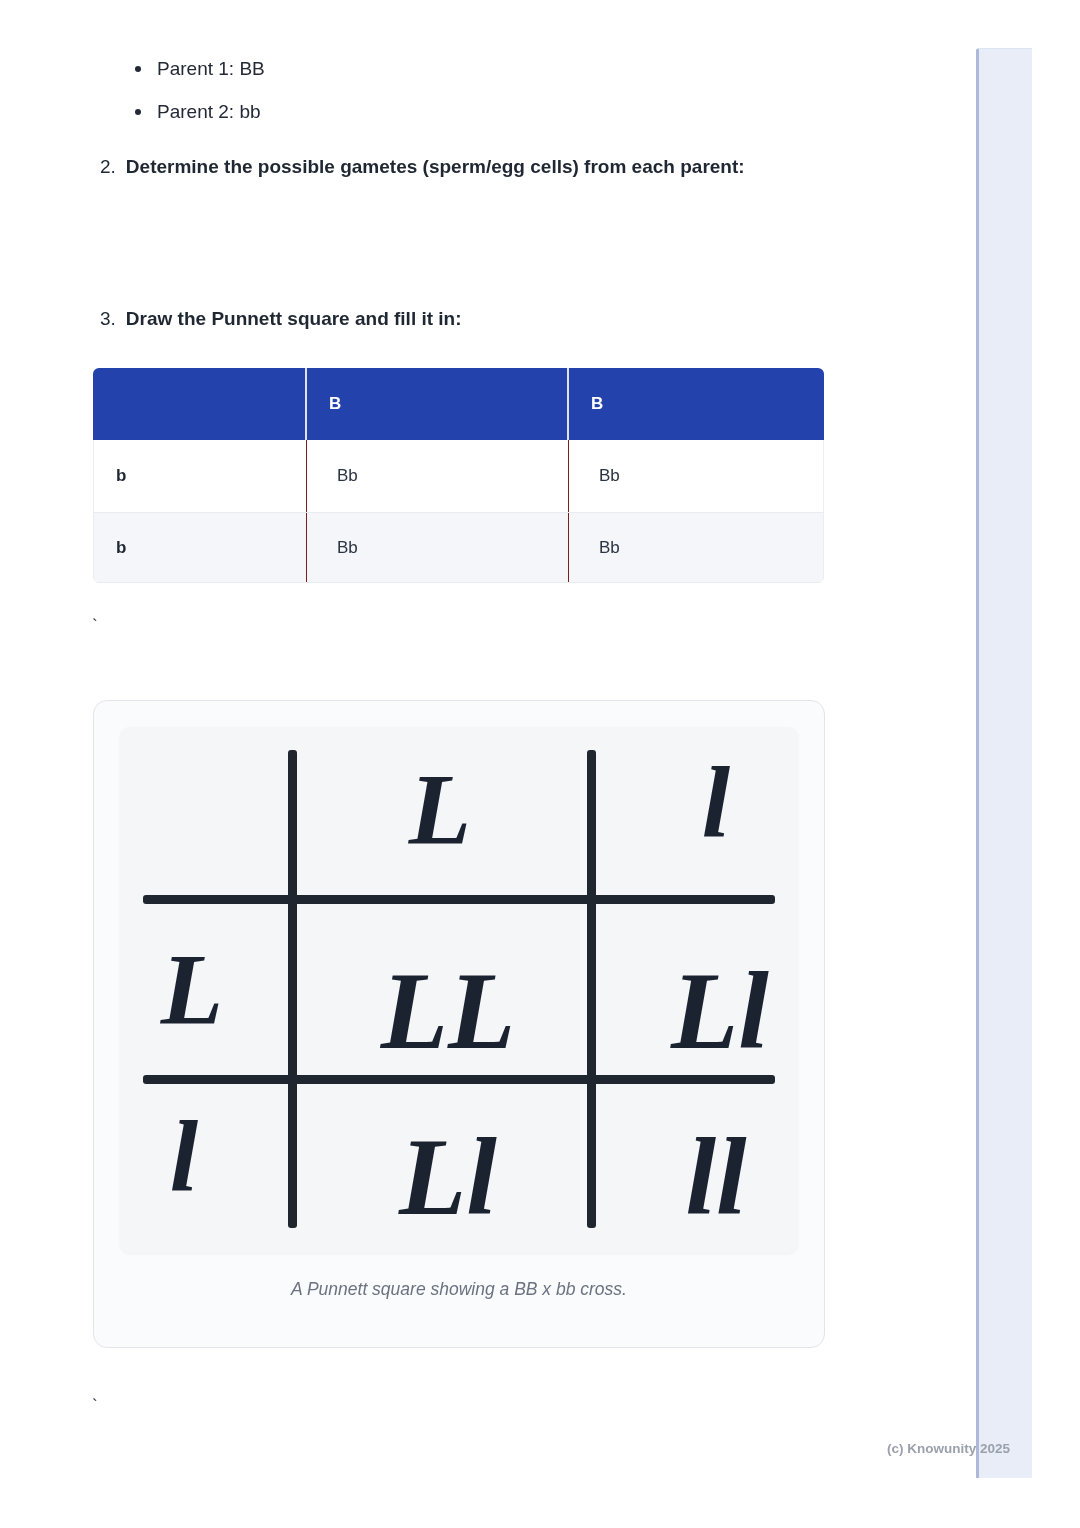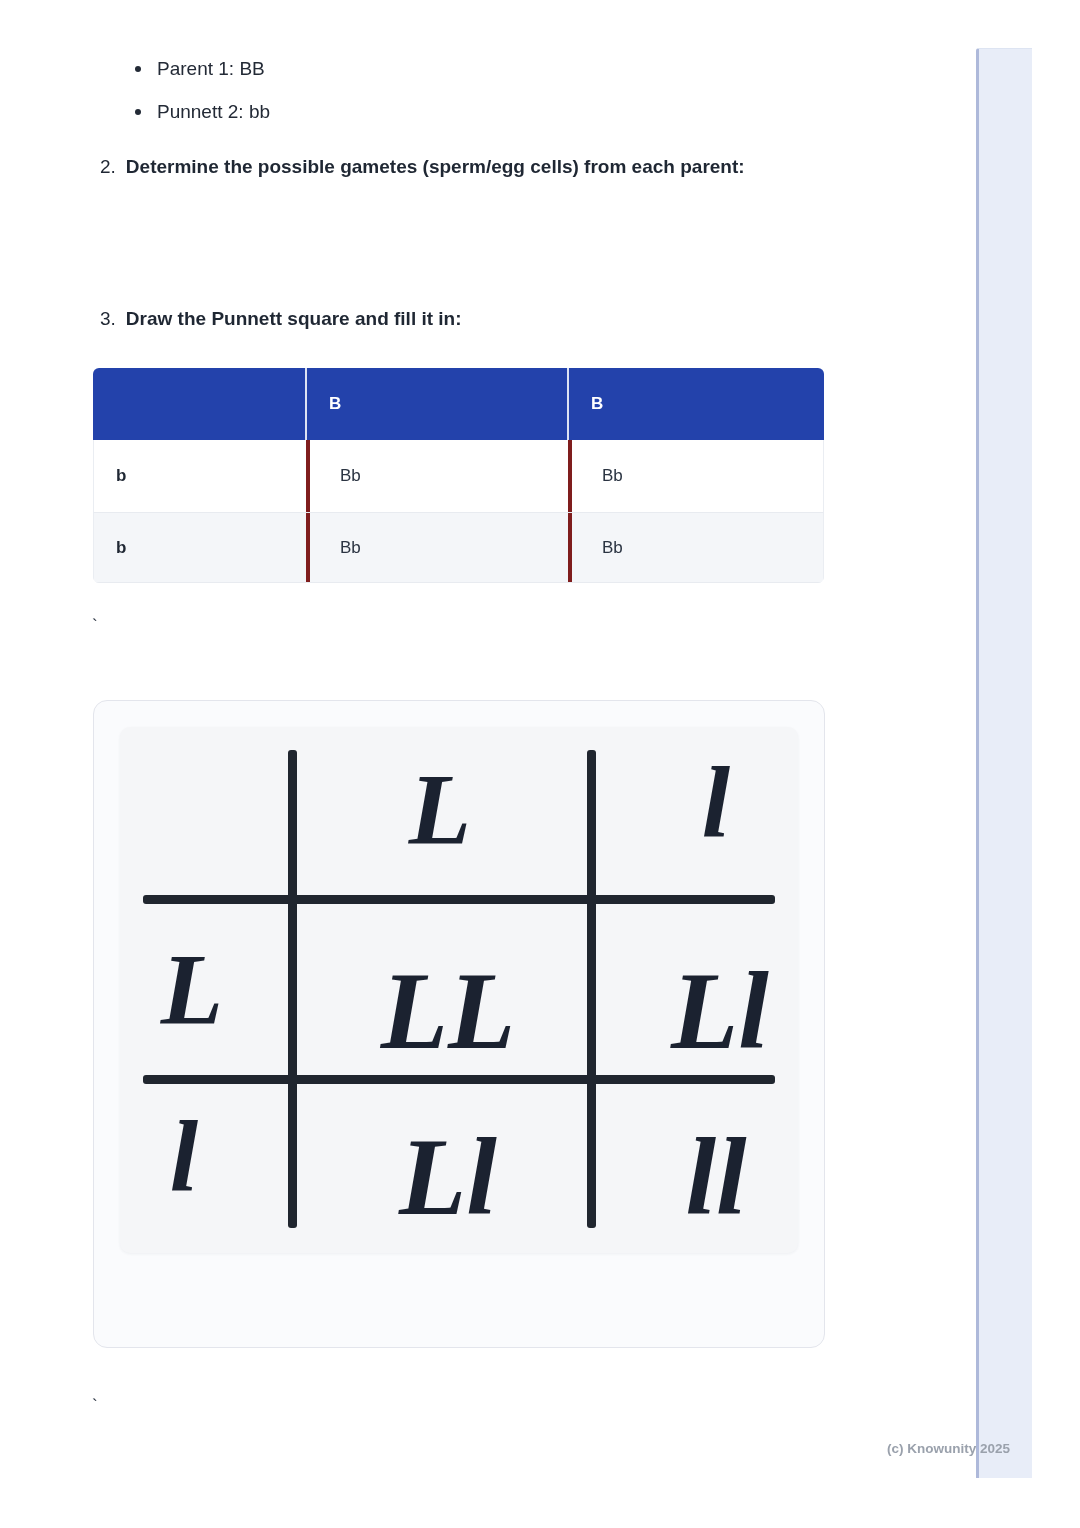--- a/index.html
+++ b/index.html
@@ -72,21 +72,21 @@
     border-left: 1px solid #eaedf2;
     border-right: 1px solid #eaedf2;
   }
   .ptable-brow.alt { background: #f4f6f9; border-top: 1px solid #e8ebf0; border-bottom: 1px solid #e8ebf0; height: 71px; }
   .ptable-cell {
     display: flex;
     align-items: center;
     padding-left: 22px;
     color: #2b3442;
   }
-  .ptable-cell + .ptable-cell { border-left: 4px solid #7f1d1d; padding-left: 30px; }
+  .ptable-cell + .ptable-cell { border-left: 1px solid #7f1d1d; padding-left: 30px; }
   .w1 { width: 212px; flex: 0 0 auto; }
   .w2 { width: 262px; flex: 0 0 auto; }
   .w3 { width: 257px; flex: 0 0 auto; }
   .rowhead { font-weight: 700; color: #1f2733; }
 
   
   .stray { position: absolute; font-size: 17px; color: #2b3442; }
   .stray.t1 { left: 92px; top: 616px; }
   .stray.t2 { left: 92px; top: 1396px; }
 
@@ -177,21 +177,21 @@
 <body>
 
 <div class="page">
 
   <div class="bullet-row r1">
     <span class="bullet-dot"></span>
     <span>Parent 1: BB</span>
   </div>
   <div class="bullet-row r2">
     <span class="bullet-dot"></span>
-    <span>Punnett 2: bb</span>
+    <span>Parent 2: bb</span>
   </div>
 
   <div class="step-row r3">
     <span class="step-num">2.</span>
     <span class="step-title">Determine the possible gametes (sperm/egg cells) from each parent:</span>
   </div>
 
 
   <div class="step-row r6">
     <span class="step-num">3.</span>
@@ -229,19 +229,20 @@
       <div class="glabel fs-h gl-colL">L</div>
       <div class="glabel fs-h gl-coll">l</div>
       <div class="glabel fs-h gl-rowL">L</div>
       <div class="glabel fs-h gl-rowl">l</div>
 
       <div class="glabel fs-c gl-LL">LL</div>
       <div class="glabel fs-c gl-Llr">Ll</div>
       <div class="glabel fs-c gl-Llb">Ll</div>
       <div class="glabel fs-c gl-ll">ll</div>
     </div>
+    <div class="figure-caption">A Punnett square showing a BB x bb cross.</div>
   </div>
 
   <div class="side-strip"></div>
 
   <div class="watermark">(c) Knowunity 2025</div>
 
 </div>
 
 </body></html>

